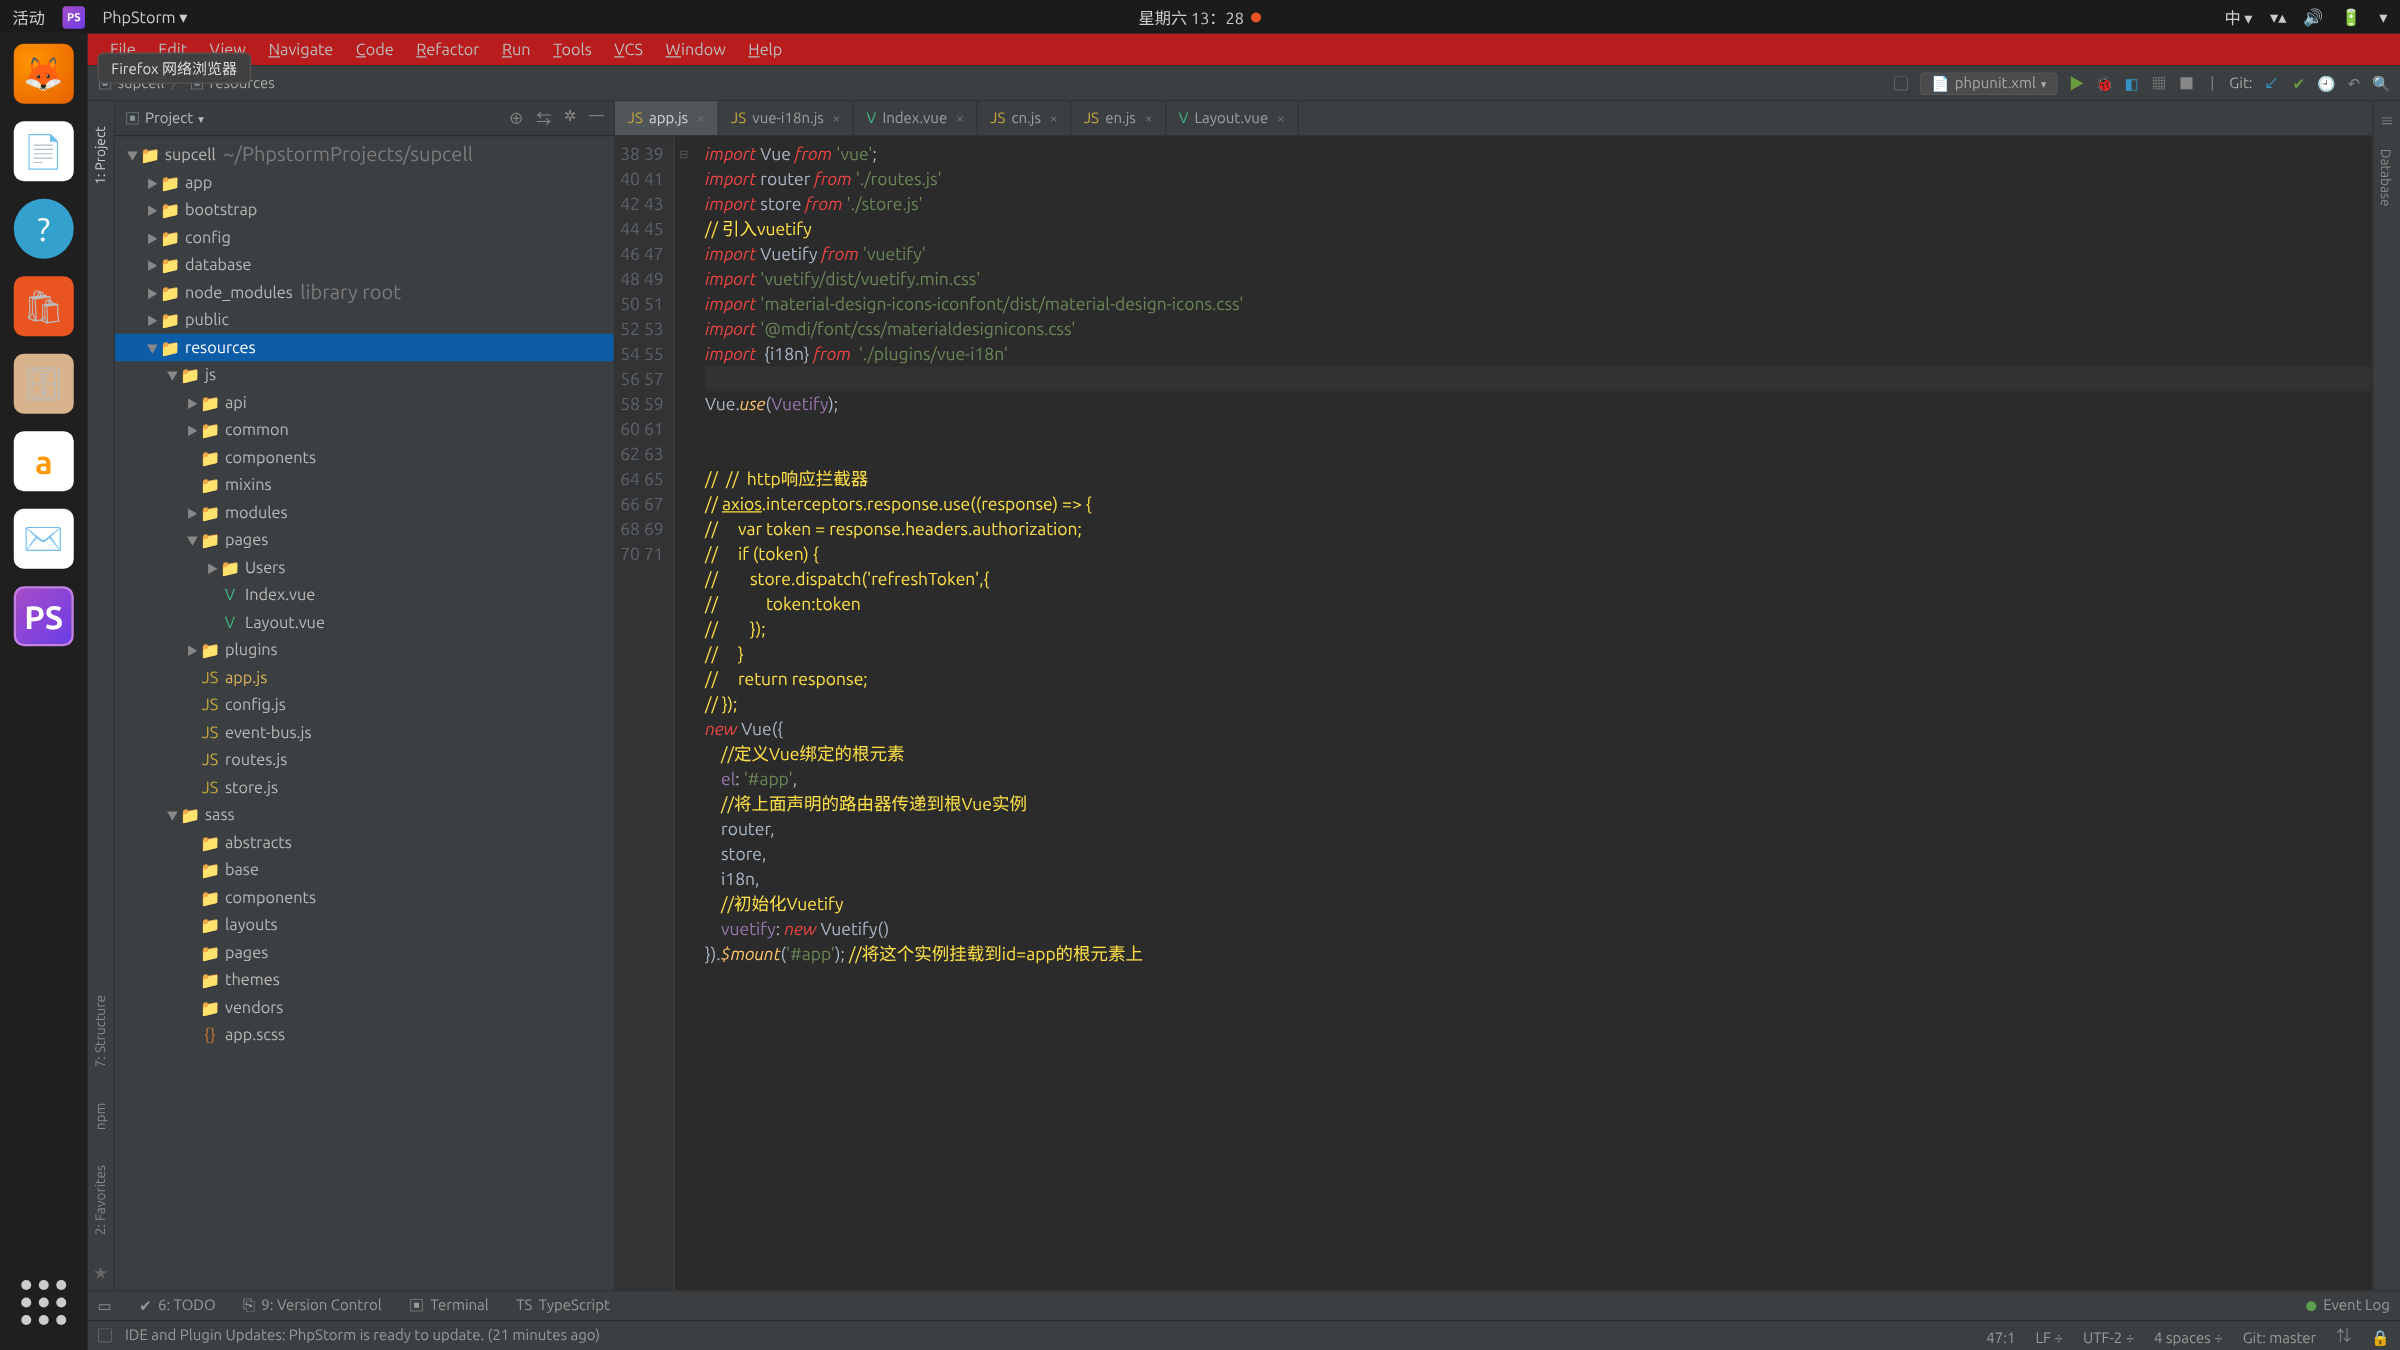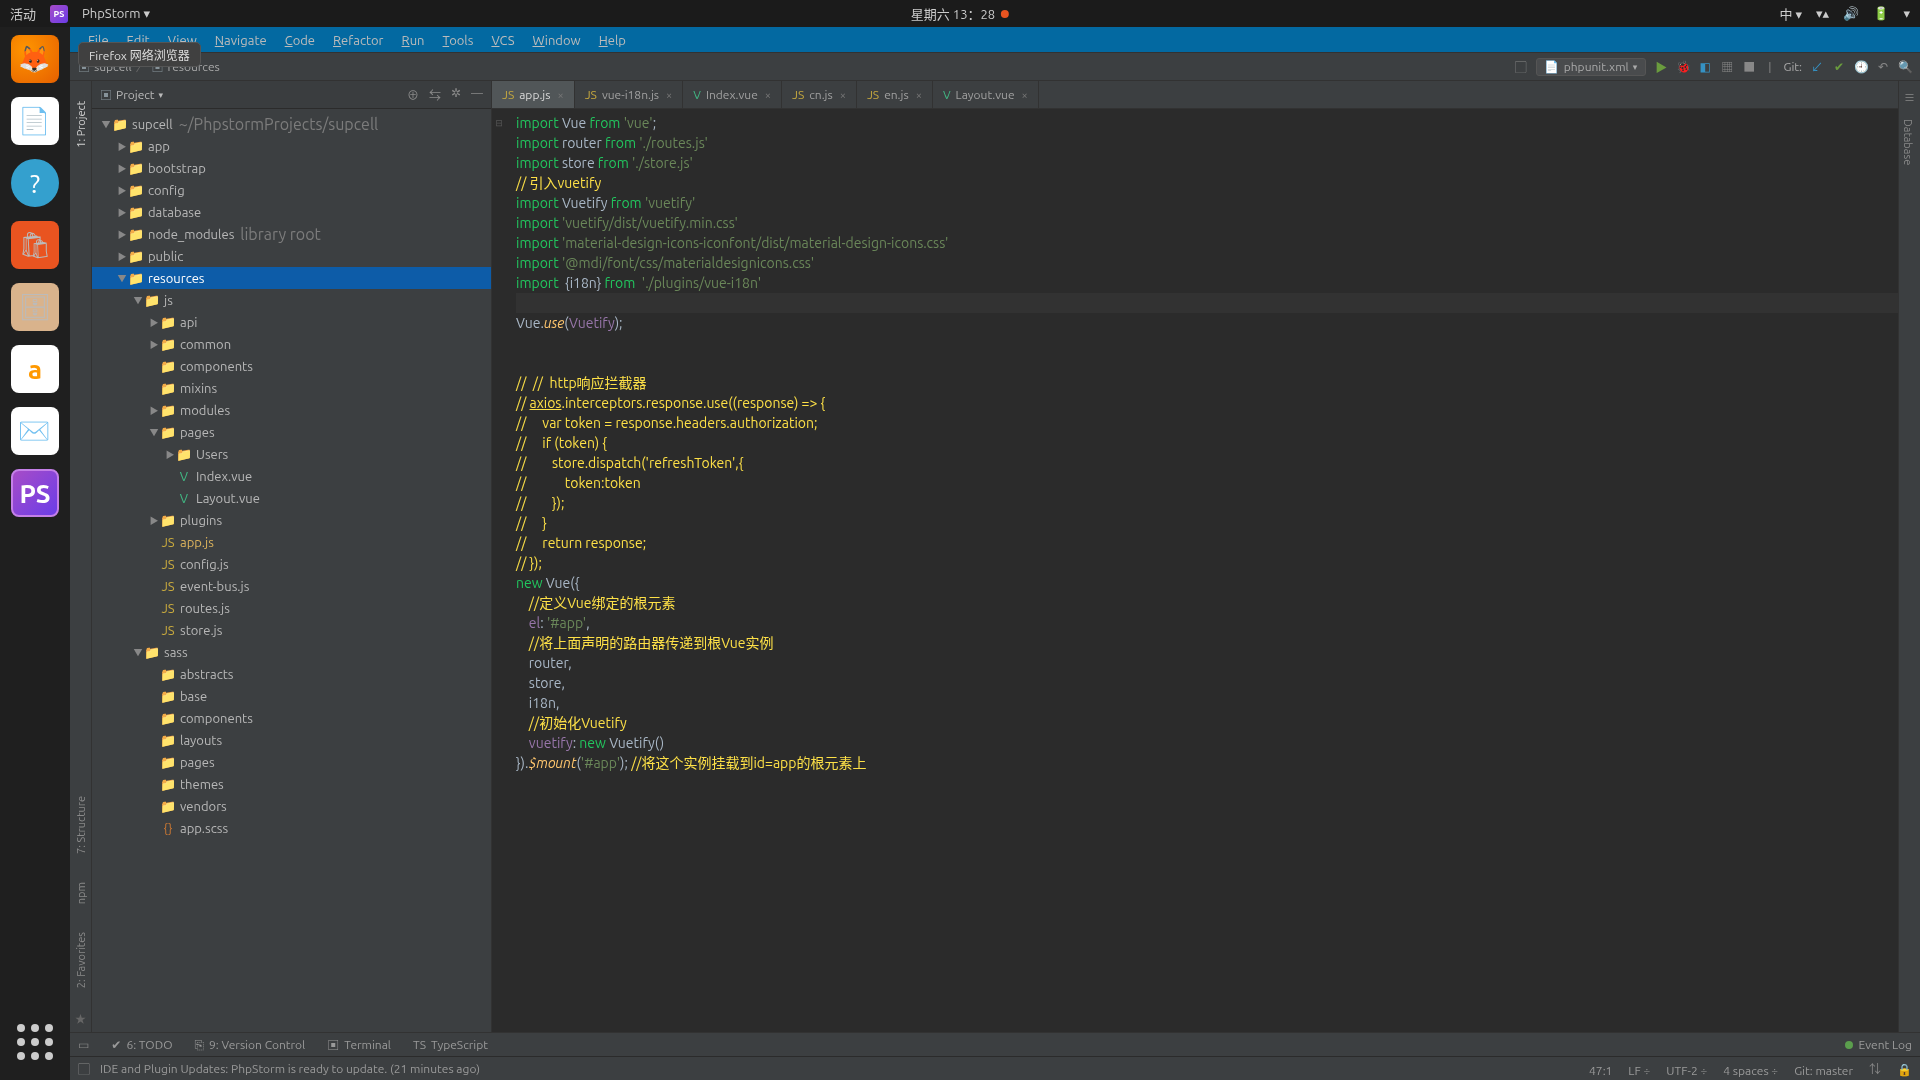--- a/index.html
+++ b/index.html
@@ -26,21 +26,21 @@
 .dock-ps { background: linear-gradient(135deg,#a74cc7,#6b3de8); color:#fff; font-weight:bold; border:2px solid #c47fe8; }
 .dock-apps { position:absolute; bottom:14px; width:48px; height:48px; display:grid; grid-template-columns:repeat(3,8px); grid-template-rows:repeat(3,8px); gap:6px; justify-content:center; align-content:center; }
 .dock-apps span { width:8px; height:8px; background:#ccc; border-radius:50%; }
 .tooltip { position:absolute; left:78px; top:42px; background:#404040; border:1px solid #555; padding:3px 10px; border-radius:5px; color:#ddd; font-size:12px; z-index:60;}
 
 
 .ide { position: absolute; left: 70px; top: 27px; right: 0; bottom: 0; background: #3c3f41; display: flex; flex-direction: column; }
 .titlebar { height: 24px; background: #3c3f41; color: #b0b0b0; display:flex; align-items:center; justify-content:center; font-size:12px; position:relative; border-bottom:1px solid #2b2b2b;}
 .titlebar-btns { position:absolute; right:6px; display:flex; gap:4px; }
 .tb-btn { width:14px; height:14px; border-radius:50%; border:1px solid #666; }
-.menubar { height: 26px; background:#0369a1; display:flex; align-items:center; padding:0 10px; gap:2px; font-size:13px; color:#bbb; border-bottom:1px solid #323232;}
+.menubar { height: 26px; background:#b91c1c; display:flex; align-items:center; padding:0 10px; gap:2px; font-size:13px; color:#bbb; border-bottom:1px solid #323232;}
 .menubar span { padding: 3px 8px; border-radius:3px; }
 .menubar span u { text-decoration: underline; }
 .navbar { height: 28px; background:#3c3f41; display:flex; align-items:center; padding:0 8px; color:#a9a9a9; font-size:12px; border-bottom:1px solid #323232;}
 .navbar .bc-item { display:flex; align-items:center; gap:4px; }
 .navbar .sep { margin:0 4px; color:#666; }
 .toolbar-right { margin-left:auto; display:flex; align-items:center; gap:8px; }
 .run-config { background:#494b4d; border:1px solid #555; padding:1px 8px; border-radius:3px; display:flex; align-items:center; gap:4px; }
 .tri-down { font-size:9px; }
 .icon-sm { width:14px; text-align:center; }
 .green { color:#6a9c3e; }
@@ -72,21 +72,21 @@
 
 .editor-area { flex:1; display:flex; flex-direction:column; min-width:0; }
 .tabs { height:28px; background:#3c3f41; display:flex; align-items:stretch; border-bottom:1px solid #323232; }
 .tab { display:flex; align-items:center; padding:0 10px; gap:5px; color:#a0a0a0; font-size:12px; border-right:1px solid #323232; }
 .tab.active { background:#515658; color:#d8d8d8; }
 .tab .close { color:#777; font-size:11px; margin-left:2px; }
 .editor { flex:1; display:flex; background:#2b2b2b; font-family:"JetBrains Mono","DejaVu Sans Mono",monospace; font-size:14px; line-height:20px; overflow:hidden;}
 .gutter-nums { width:48px; background:#313335; color:#606366; text-align:right; padding:4px 8px 4px 0; border-right:1px solid #3a3a3a;}
 .fold-gutter { width:14px; background:#2b2b2b; color:#555; padding-top:4px; text-align:center; font-size:9px;}
 .code { flex:1; padding:4px 0 4px 10px; color:#a9b7c6; white-space:pre; position:relative;}
-.kw { color:#22c55e; }
+.kw { color:#ef4444;font-style:italic; }
 .str { color:#6a8759; }
 .fn { color:#ffc66d;font-style:italic; }
 .cmt { color:#fde047; }
 .id { color:#9876aa; }
 
 .right-gutter { width:22px; background:#3c3f41; border-left:1px solid #323232; color:#8a8a8a; padding-top:8px;}
 .right-gutter .vlabel { writing-mode: vertical-rl; margin:14px 3px; font-size:11px; cursor:pointer;}
 
 
 .bottom-tools { height:24px; background:#3c3f41; border-top:1px solid #323232; display:flex; align-items:center; padding:0 8px; gap:22px; color:#9a9a9a; font-size:12px;}
@@ -418,20 +418,55 @@
             <span>en.js</span>
             <span class="close">×</span>
           </div>
           <div class="tab">
             <span class="vue-ico">V</span>
             <span>Layout.vue</span>
             <span class="close">×</span>
           </div>
         </div>
       <div class="editor">
+        <div class="gutter-nums" id="gutter">38
+39
+40
+41
+42
+43
+44
+45
+46
+47
+48
+49
+50
+51
+52
+53
+54
+55
+56
+57
+58
+59
+60
+61
+62
+63
+64
+65
+66
+67
+68
+69
+70
+71
+</div>
         <div class="fold-gutter" id="fold">
 
 
 
 
 
 
 
 
 

